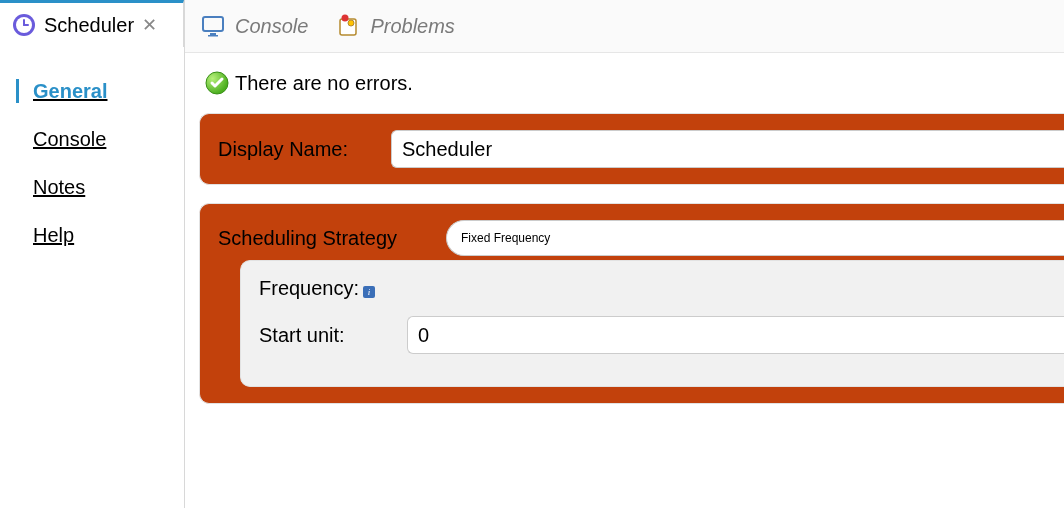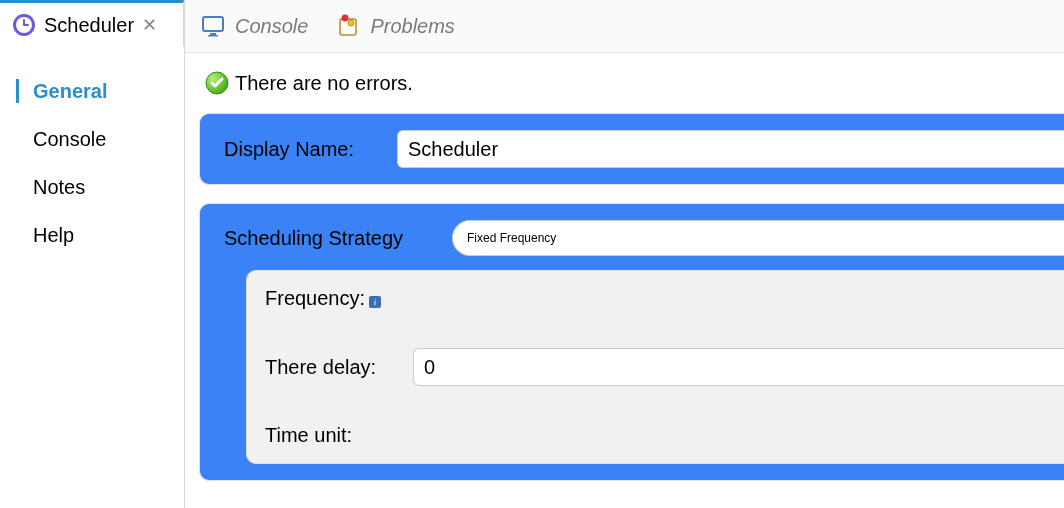--- a/index.html
+++ b/index.html
@@ -26,20 +26,21 @@
   }
   .clock-icon svg { display: block; }
   .close-x { font-size: 18px; color: #888; font-weight: 300; }
 
   .side-nav {
     padding: 32px 0 0 16px;
     display: flex;
     flex-direction: column;
     gap: 24px;
     flex: 1;
+    text-decoration: underline;
   }
   .side-item {
     font-size: 20px;
     padding-left: 14px;
     border-left: 3px solid transparent;
     cursor: pointer;
     line-height: 1.2;
   }
   .side-item.active {
     color: #2a90c8;
@@ -83,22 +84,22 @@
     padding: 0 0 18px 20px;
     font-size: 20px;
   }
   .status-icon { width: 24px; height: 24px; }
 
   .panel {
     margin: 0 0 18px 14px;
     border: 1px solid #e2e2e2;
     border-right: none;
     border-radius: 10px 0 0 10px;
-    background: #3b82f6;
-    padding: 16px 0 16px 24px;
+    background: #c2410c;
+    padding: 16px 0 16px 18px;
   }
 
   .panel .row {
     display: flex;
     align-items: center;
     gap: 18px;
   }
   .panel .row + .row { margin-top: 12px; }
 
   .label {
@@ -147,29 +148,29 @@
     font-family: serif;
     font-style: italic;
     display: inline-flex;
     align-items: center;
     justify-content: center;
     border-radius: 2px;
     margin-bottom: 2px;
   }
 
   .inner-panel {
-    margin: 14px 0 0 22px;
+    margin: 4px 0 0 22px;
     border: 1px solid #e2e2e2;
     border-right: none;
     border-radius: 10px 0 0 10px;
     background: #f1f1f1;
     padding: 16px 0 16px 18px;
     display: flex;
     flex-direction: column;
-    gap: 26px;
+    gap: 4px;
   }
   .inner-panel .row .text-input,
   .inner-panel .row .select-box { margin-left: 0; }
 
   svg { display: block; }
 </style>
 </head>
 <body>
 
 <div class="root">
@@ -253,24 +254,23 @@
         </div>
 
         <div class="inner-panel">
           <div class="row">
             <span class="label-with-info">
               <span class="label sub" style="width:auto;">Frequency:</span>
               <span class="info-badge">i</span>
             </span>
           </div>
           <div class="row">
-            <span class="label sub">There delay:</span>
+            <span class="label sub">Start unit:</span>
             <input class="text-input" type="text" value="0" style="">
           </div>
           <div class="row">
-            <span class="label sub">Time unit:</span>
           </div>
         </div>
       </div>
 
     </div>
   </div>
 </div>
 
 </body></html>

